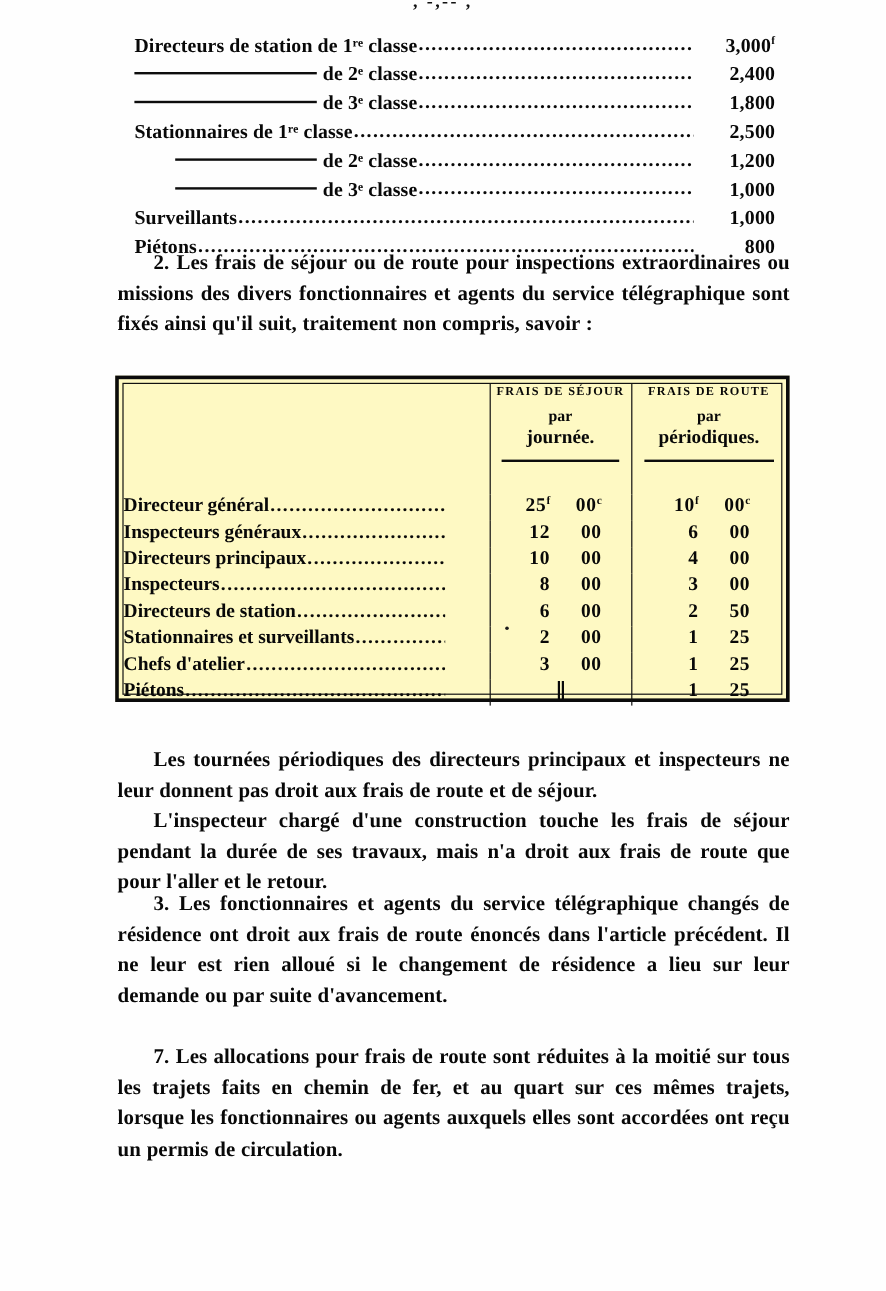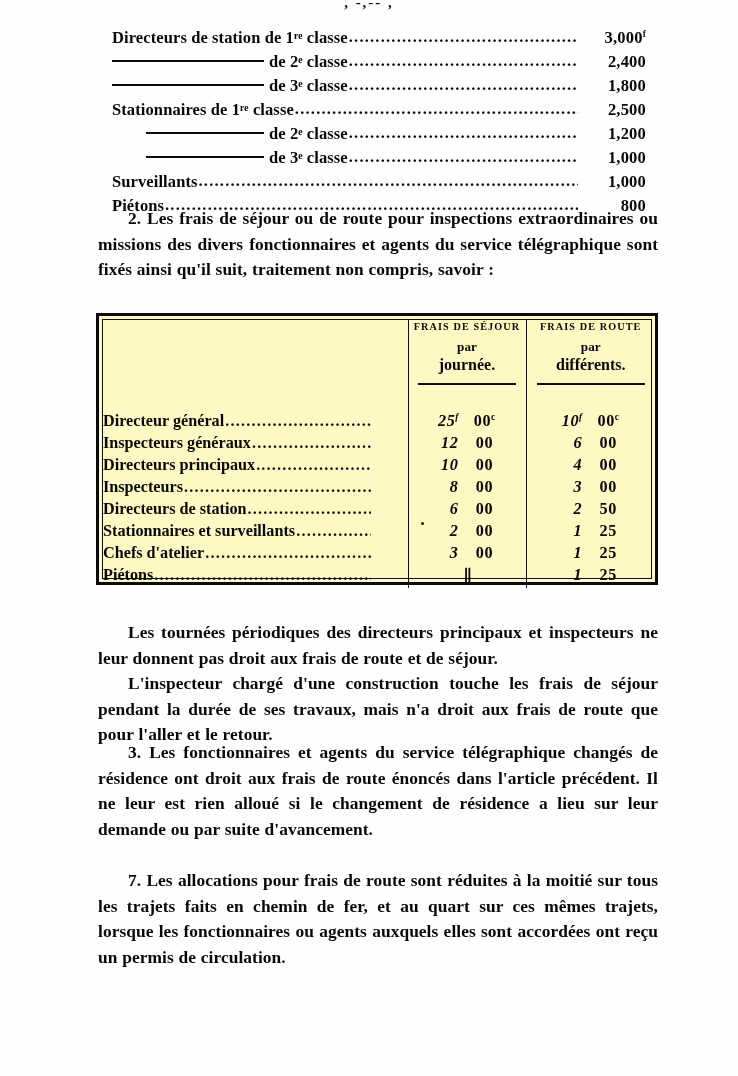--- a/index.html
+++ b/index.html
@@ -224,26 +224,25 @@
   .row-num .nil {
     font-style: italic;
     font-weight: bold;
     letter-spacing: -1px;
   }
   .num-pair { display: inline-block; }
   .num-pair .whole {
     display: inline-block;
     width: 26px;
     text-align: right;
-    font-style: italic;
   }
   .num-pair .cents {
     display: inline-block;
     width: 34px;
-    text-align: center;
+    text-align: right;
     padding-left: 9px;
   }
 
   
   .ink-fleck {
     position: absolute;
     left: 318px;
     top: 202px;
     width: 3px;
     height: 3px;
@@ -322,21 +321,21 @@
             <th class="hdr-cell"></th>
             <th class="hdr-cell num">
               <div class="hdr-caps">FRAIS DE SÉJOUR</div>
               <div class="hdr-par">par</div>
               <div class="hdr-unit">journée.</div>
               <div class="hdr-rule"></div>
             </th>
             <th class="hdr-cell num">
               <div class="hdr-caps">FRAIS DE ROUTE</div>
               <div class="hdr-par">par</div>
-              <div class="hdr-unit">différents.</div>
+              <div class="hdr-unit">périodiques.</div>
               <div class="hdr-rule"></div>
             </th>
           </tr>
         </thead>
         <tbody id="fees-body">
             <tr>
               <td class="row-label">
                 <span class="rl-inner">
                   <span class="rl-text">Directeur général</span>
                   <span class="rl-leader">............................................................</span>

